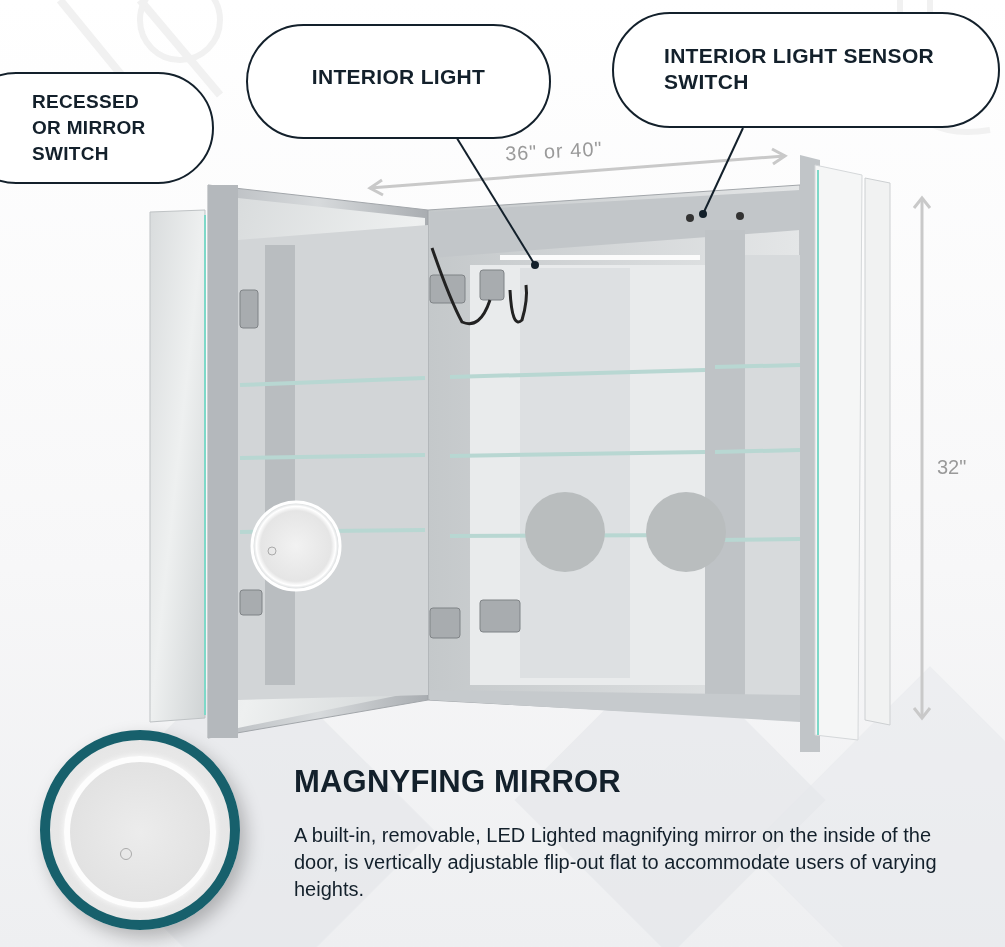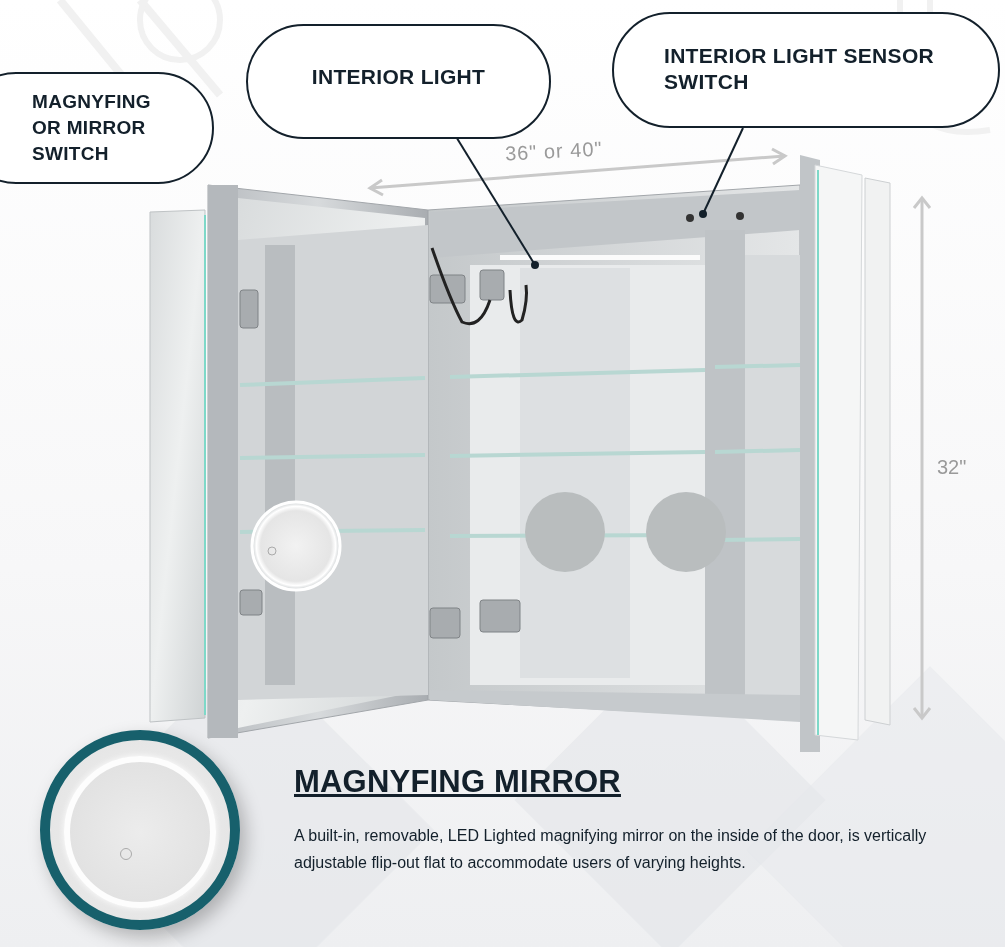--- a/index.html
+++ b/index.html
@@ -43,24 +43,24 @@
     background: radial-gradient(circle, #ececec 0%, #e2e2e2 70%, #f9f9f9 80%, #ffffff 88%, #d9d9d9 100%);
     border: 6px solid #fdfdfd;
     box-shadow: 0 0 6px rgba(255,255,255,0.9);
   }
   .mag-button {
     position: absolute; left: 50px; top: 86px; width: 12px; height: 12px;
     border-radius: 50%; border: 1.5px solid #aaa;
   }
   .mag-title {
     position: absolute; left: 294px; top: 764px; font-size: 31px; font-weight: bold;
-    color: #13202b; letter-spacing: 0.2px; text-decoration: underline;
+    color: #13202b; letter-spacing: 0.2px;
   }
   .mag-desc {
-    position: absolute; left: 294px; top: 822px; width: 680px; font-size: 16px; line-height: 27px;
+    position: absolute; left: 294px; top: 822px; width: 680px; font-size: 20px; line-height: 27px;
     color: #13202b;
   }
 </style>
 </head>
 <body>
 
 <div class="bg-diamond" style="left:120px; top:700px;"></div>
 <div class="bg-diamond" style="left:560px; top:690px; width:220px; height:220px;"></div>
 <div class="bg-diamond" style="left:800px; top:720px; width:260px; height:260px; background:rgba(230,231,235,0.5);"></div>
 <svg class="bg-shape" style="left:0;top:0" width="1005" height="200">
@@ -166,21 +166,21 @@
   <circle cx="535" cy="265" r="4" fill="#13202b"></circle>
   <line x1="743" y1="128" x2="703" y2="214" stroke="#13202b" stroke-width="2"></line>
   <circle cx="703" cy="214" r="4" fill="#13202b"></circle>
 </svg>
 
 <div class="dim-label dim-width">36" or 40"</div>
 <div class="dim-label dim-height">32"</div>
 
 <div class="callout callout-mount">
   <div>
-    <div>MAGNYFING</div>
+    <div>RECESSED</div>
     <div>OR MIRROR</div>
     <div>SWITCH</div>
   </div>
 </div>
 <div class="callout callout-light">
   <span>INTERIOR LIGHT</span>
 </div>
 <div class="callout callout-sensor">
   <div>
     <div>INTERIOR LIGHT SENSOR</div>

